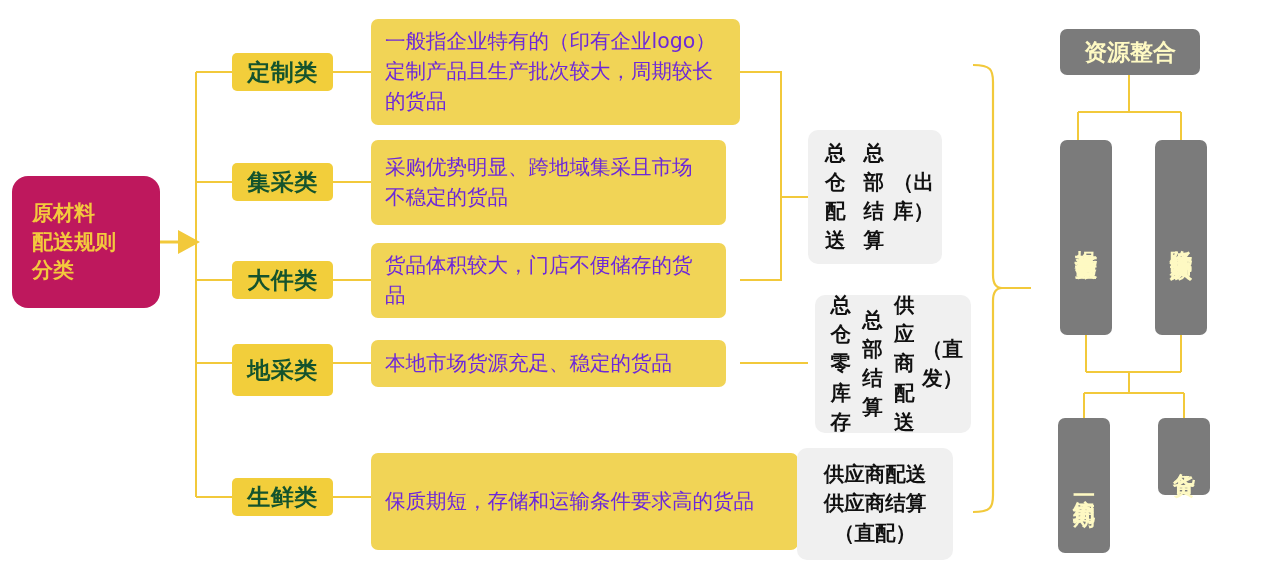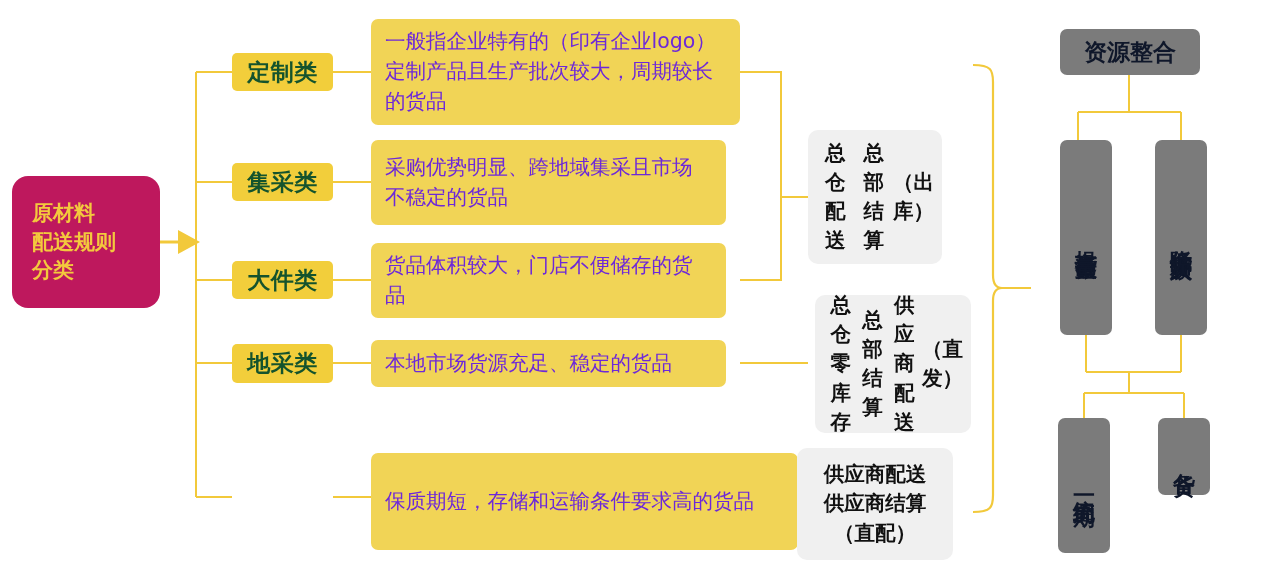--- a/index.html
+++ b/index.html
@@ -78,21 +78,21 @@
     border-radius: 10px;
     font-size: 20.5px;
     font-weight: 700;
     line-height: 1.42;
     padding: 8px;
   }
 
   
   .gray-box {
     background: #7B7B7B;
-    color: #0f172a;
+    color: #fef9c3;
     border-radius: 7px;
     font-weight: 700;
     font-size: 22px;
     line-height: 1.22;
   }
   .gray-box.vertical {
     writing-mode: vertical-rl;
     text-orientation: upright;
     letter-spacing: 2px;
     line-height: 1.1;
@@ -163,22 +163,25 @@
 
   <div class="node cat-label" style="left:232px; top:53px; width:101px; height:38px;">
     <span>定制类</span>
   </div>
   <div class="node cat-label" style="left:232px; top:163px; width:101px; height:38px;">
     <span>集采类</span>
   </div>
   <div class="node cat-label" style="left:232px; top:261px; width:101px; height:38px;">
     <span>大件类</span>
   </div>
-  <div class="node cat-label" style="left:232px; top:344px; width:101px; height:39px;">
+  <div class="node cat-label" style="left:232px; top:344px; width:101px; height:52px;">
     <span>地采类</span>
+  </div>
+  <div class="node cat-label" style="left:232px; top:478px; width:101px; height:38px;">
+    <span>生鲜类</span>
   </div>
 
   <div class="node desc-box" style="left:371px; top:19px; width:369px; height:106px;">
     <span class="txt">一般指企业特有的（印有企业logo）定制产品且生产批次较大，周期较长的货品</span>
   </div>
   <div class="node desc-box" style="left:371px; top:140px; width:355px; height:85px;">
     <span class="txt">采购优势明显、跨地域集采且市场不稳定的货品</span>
   </div>
   <div class="node desc-box" style="left:371px; top:243px; width:355px; height:75px;">
     <span class="txt">货品体积较大，门店不便储存的货品</span>

